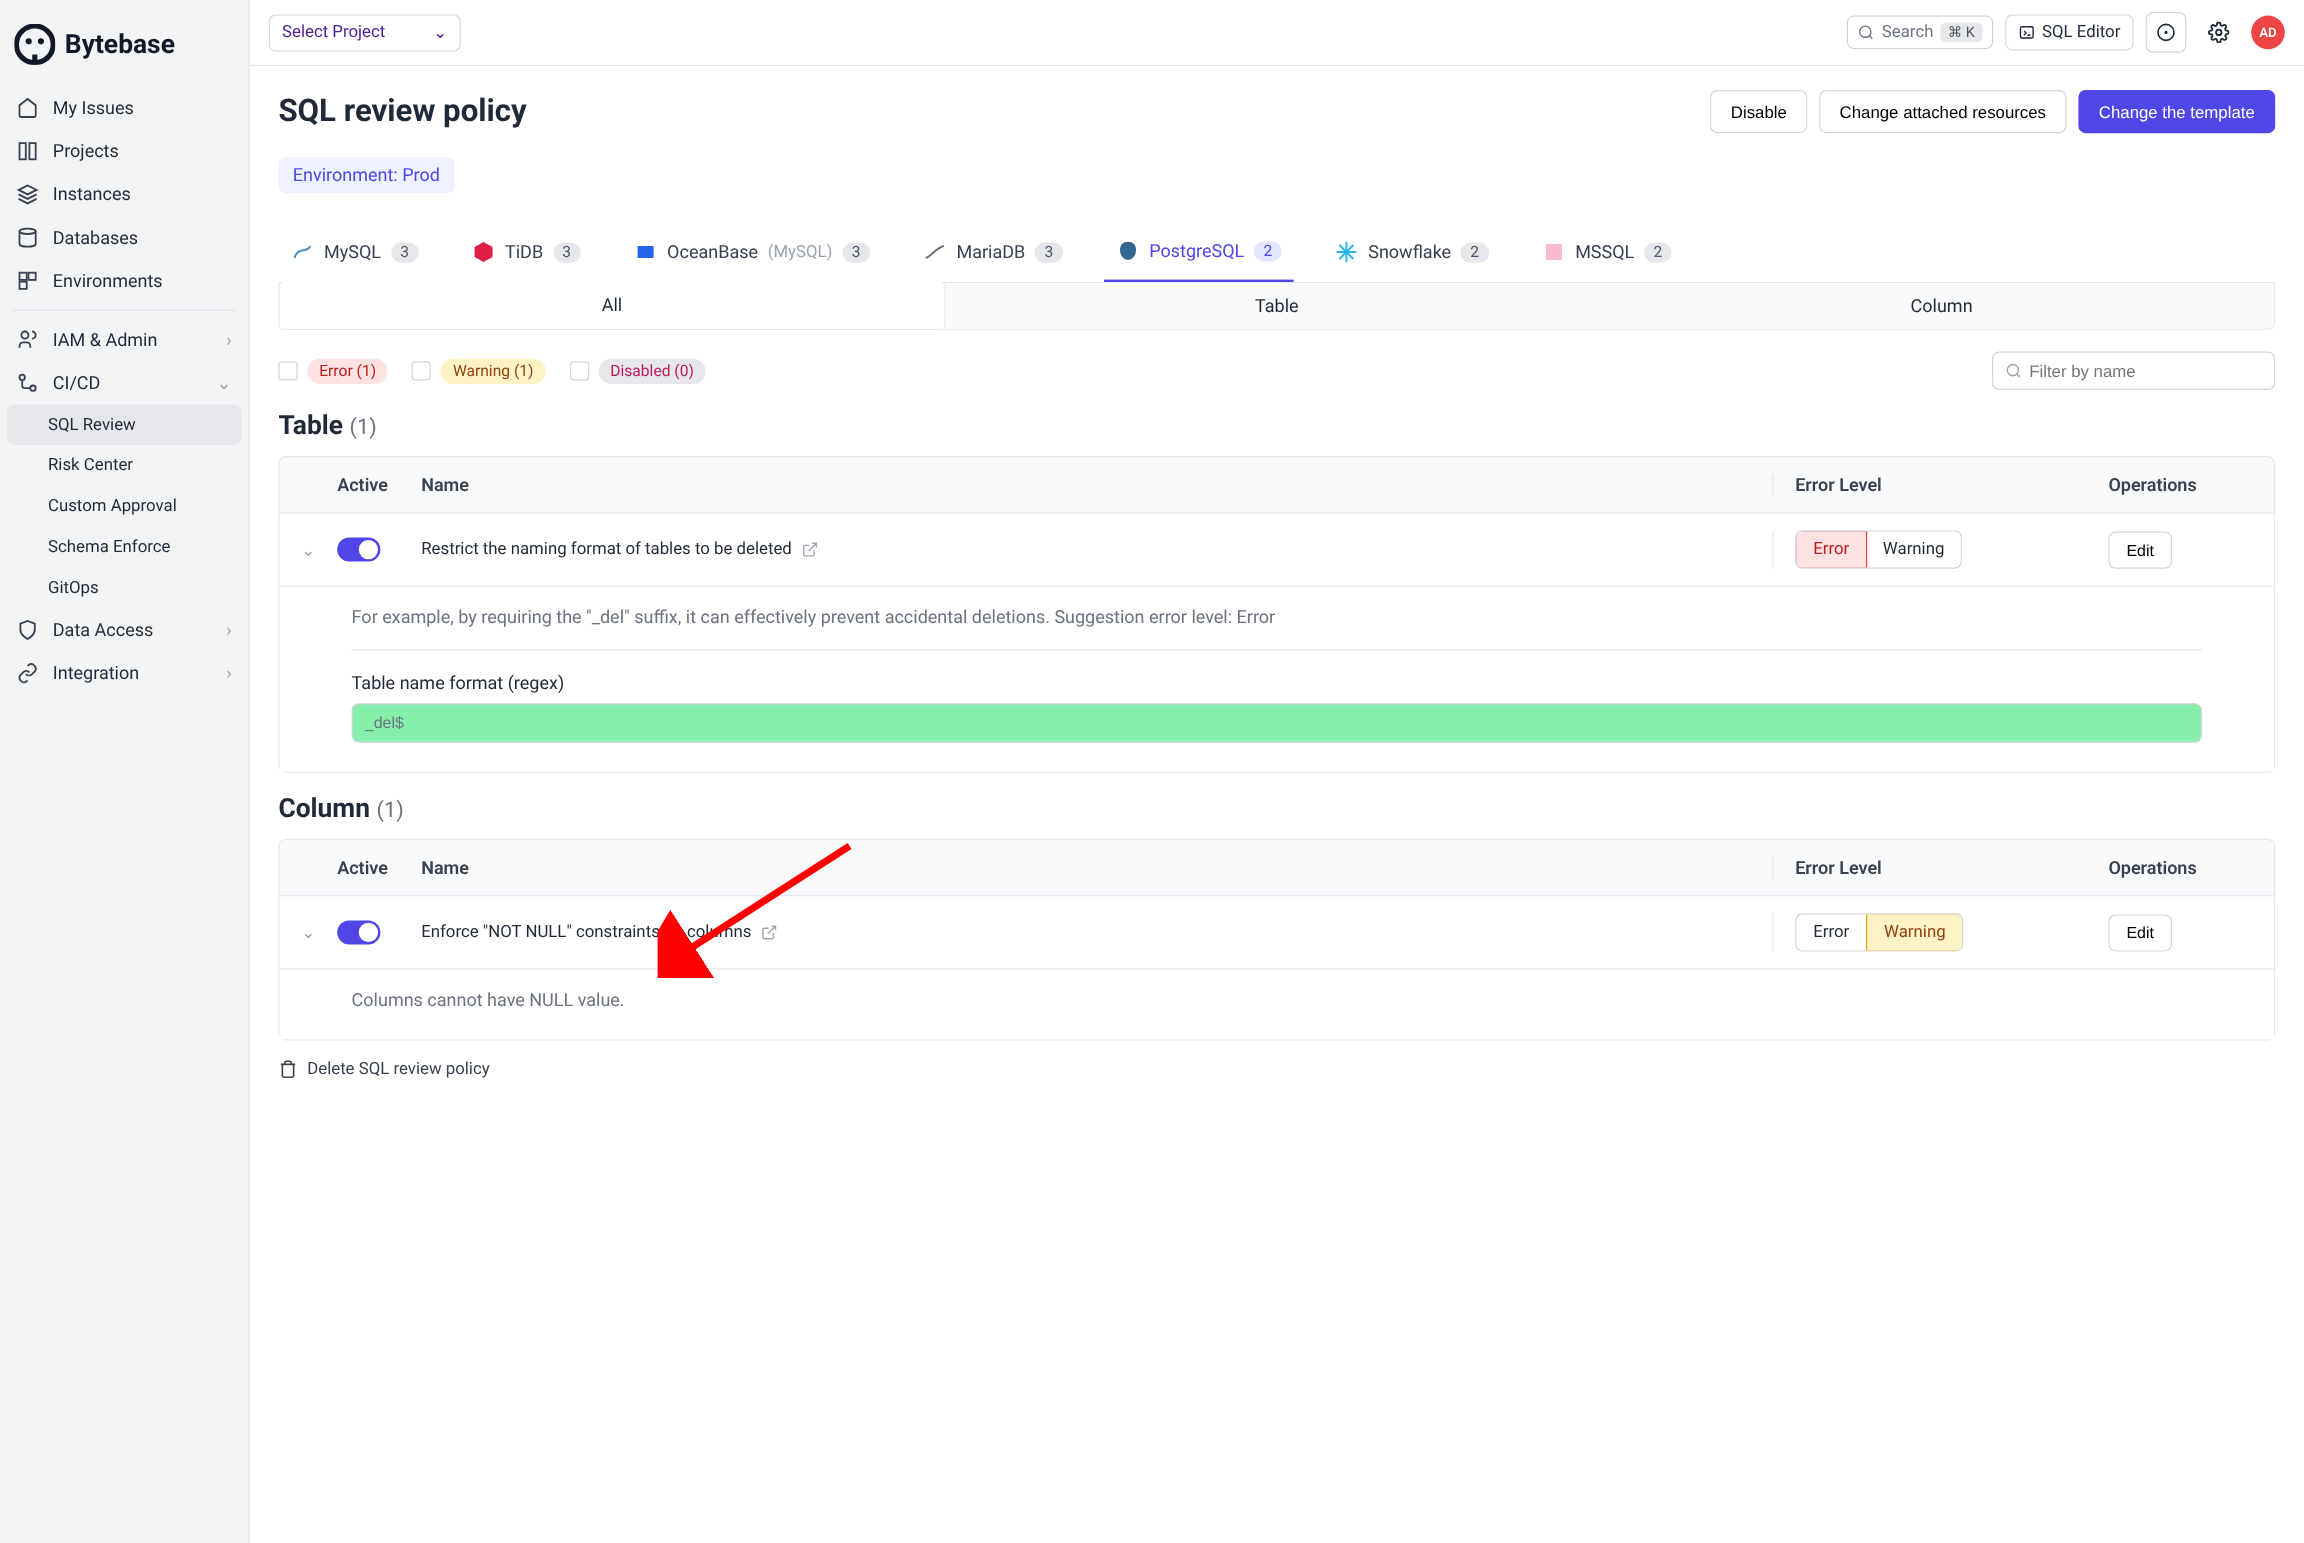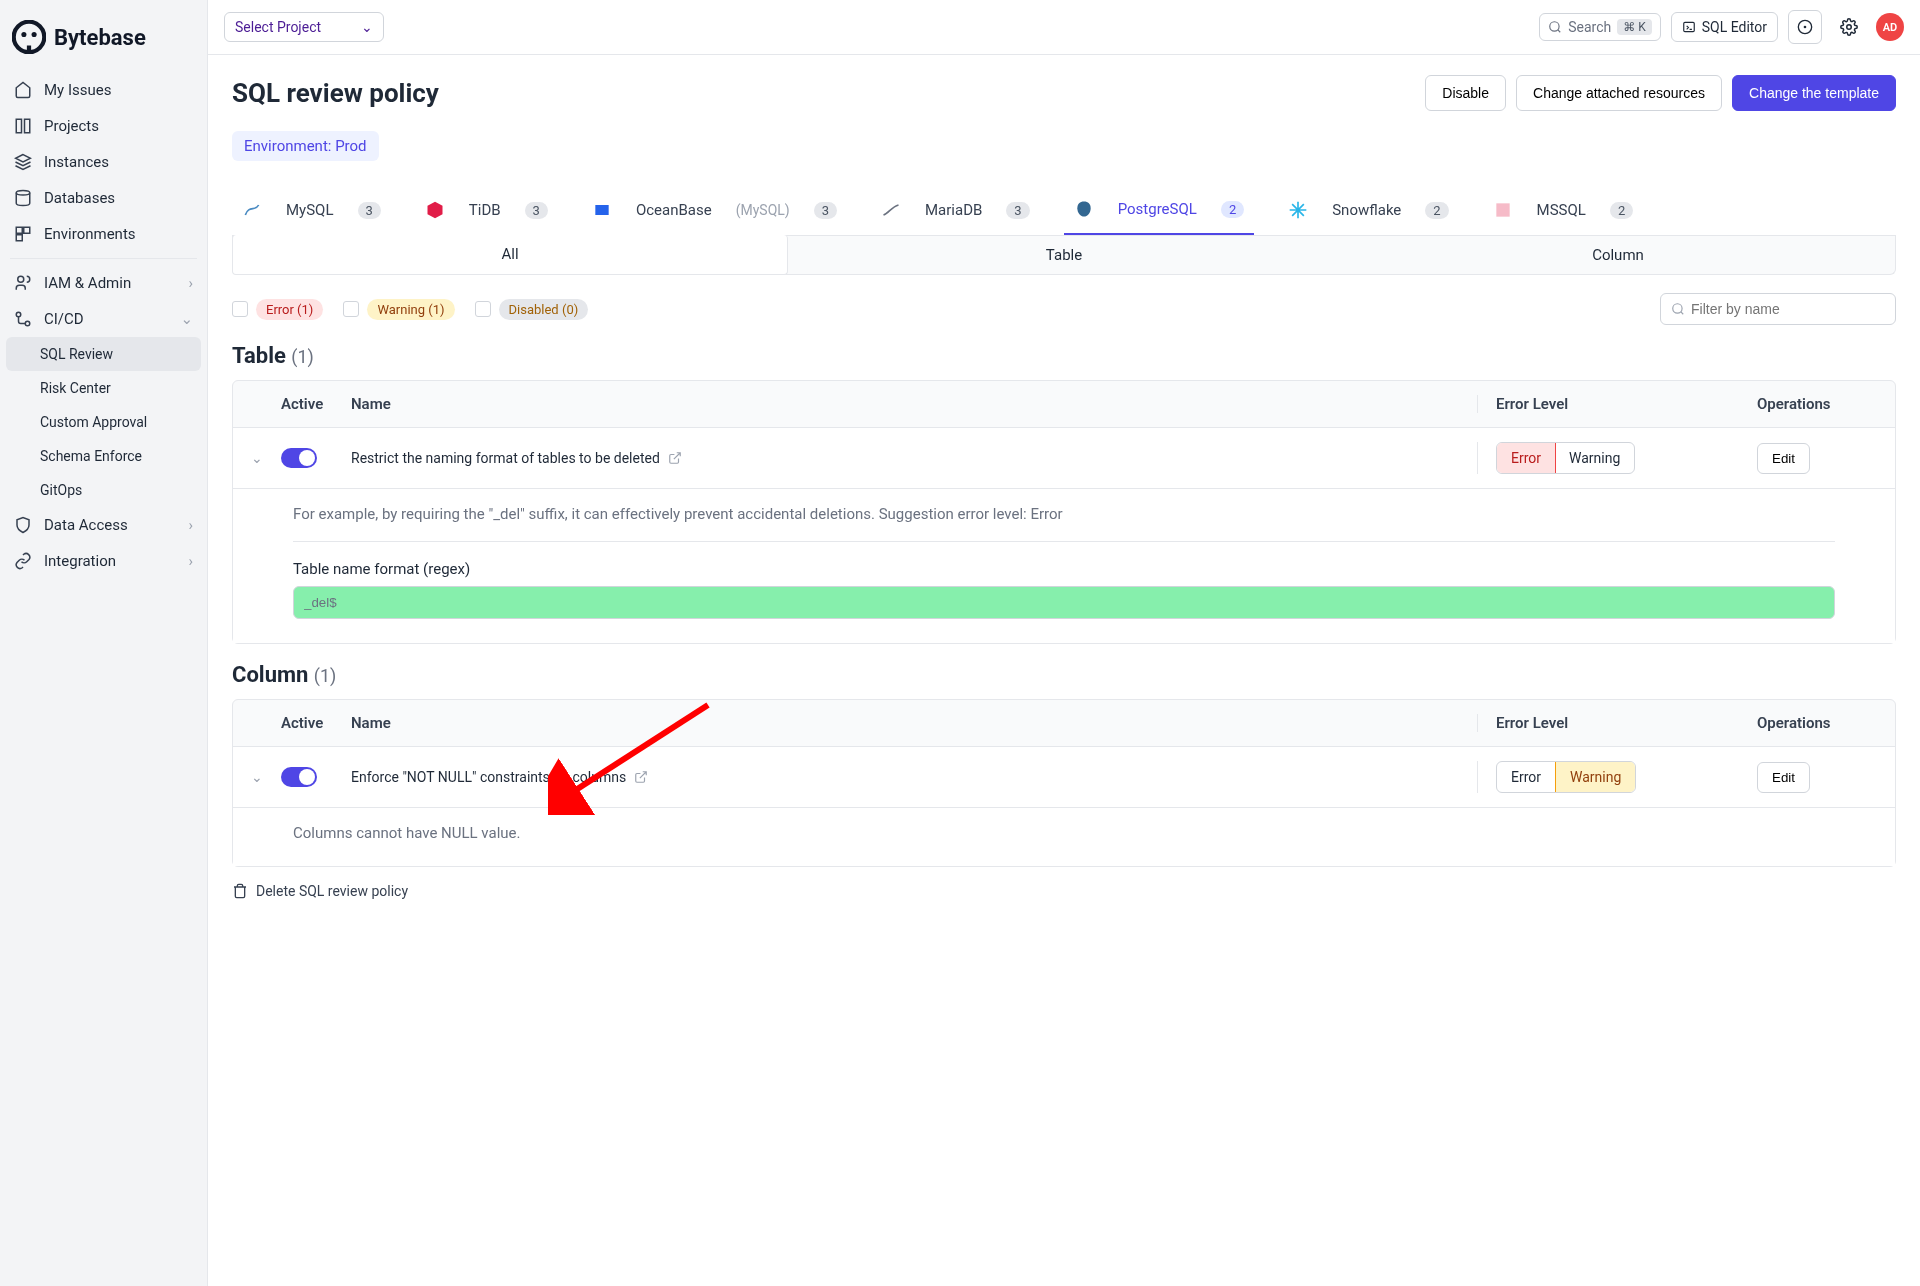--- a/index.html
+++ b/index.html
@@ -33,40 +33,40 @@
 .content { padding: 20px 24px; }
 .page-header { display: flex; align-items: center; margin-bottom: 20px; }
 .page-title { font-size: 26px; font-weight: 700; }
 .header-actions { margin-left: auto; display: flex; gap: 10px; }
 .btn { padding: 9px 16px; border: 1px solid #d1d5db; border-radius: 6px; background: #fff; cursor: pointer; font-size: 14px; }
 .btn.primary { background: #4f46e5; color: #fff; border-color: #4f46e5; }
 .env-badge { display: inline-block; background: #eef2ff; color: #4f46e5; padding: 6px 12px; border-radius: 6px; font-size: 15px; }
 
 
 .db-tabs { display: flex; gap: 24px; border-bottom: 1px solid #e5e7eb; margin-top: 24px; overflow-x: auto; }
-.db-tab { display: flex; align-items: center; gap: 24px; padding: 14px 10px; cursor: pointer; white-space: nowrap; color: #374151; font-size: 15px; }
+.db-tab { display: flex; align-items: center; gap: 8px; padding: 14px 10px; cursor: pointer; white-space: nowrap; color: #374151; font-size: 15px; }
 .db-tab.active { border-bottom: 2px solid #4f46e5; color: #4f46e5; }
 .db-badge { background: #e5e7eb; border-radius: 10px; padding: 1px 8px; font-size: 13px; color: #4b5563; }
 .db-tab.active .db-badge { background: #e0e7ff; color: #4f46e5; }
 .db-icon { width: 20px; height: 20px; }
 .db-suffix { color: #9ca3af; font-size: 14px; }
 
 
 .scope-tabs { display: flex; border: 1px solid #e5e7eb; border-top: none; background: #f9fafb; border-radius: 0 0 6px 6px; margin-bottom: 18px; }
 .scope-tab { flex: 1; text-align: center; padding: 10px; cursor: pointer; font-size: 15px; }
 .scope-tab.active { background: #fff; border: 1px solid #e5e7eb; border-top: none; border-radius: 4px; margin: -1px; }
 
 
 .filter-row { display: flex; align-items: center; gap: 20px; margin-bottom: 12px; }
 .filter-chk { display: flex; align-items: center; gap: 8px; }
 .chk { width: 16px; height: 16px; border: 1px solid #d1d5db; border-radius: 3px; }
 .pill { padding: 3px 10px; border-radius: 12px; font-size: 13px; }
 .pill.error { background: #fee2e2; color: #b91c1c; }
 .pill.warning { background: #fef3c7; color: #92400e; }
-.pill.disabled { background: #e5e7eb; color: #a16207; }
+.pill.disabled { background: #e5e7eb; color: #be185d; }
 .filter-input { margin-left: auto; display: flex; align-items: center; gap: 6px; border: 1px solid #d1d5db; border-radius: 6px; padding: 7px 10px; width: 236px; color: #9ca3af; }
 .filter-input input { border: none; outline: none; flex: 1; font-size: 14px; }
 
 
 .section-title { font-size: 22px; font-weight: 700; margin: 18px 0 12px 0; }
 .section-title .cnt { font-weight: 400; color: #6b7280; font-size: 18px; }
 
 
 .rule-table { border: 1px solid #e5e7eb; border-radius: 6px; background: #f9fafb; }
 .rule-header { display: flex; padding: 14px 18px; font-weight: 600; color: #374151; border-bottom: 1px solid #e5e7eb; font-size: 15px; }

